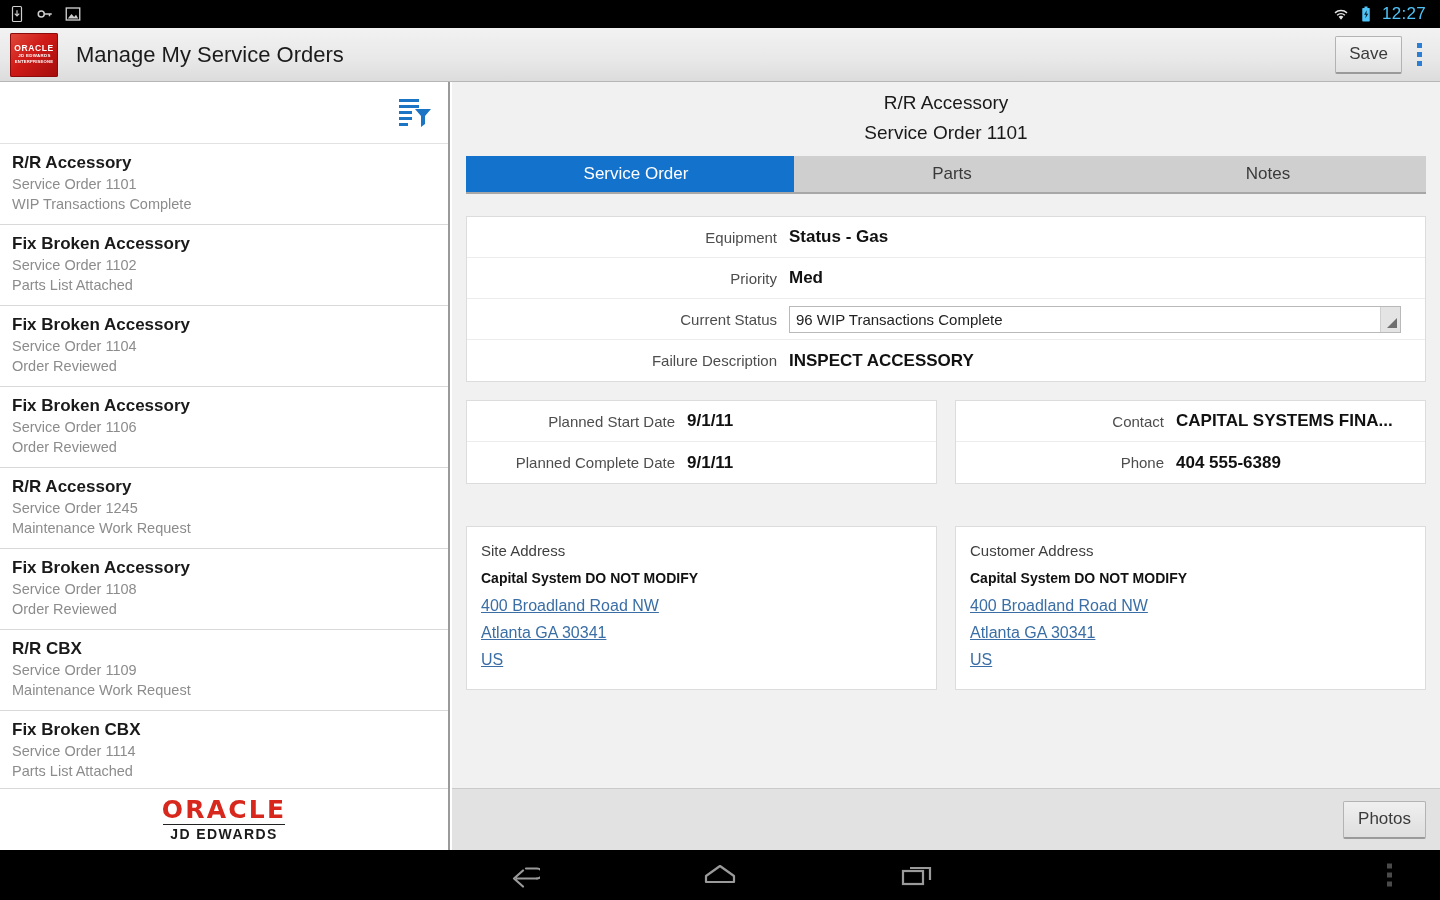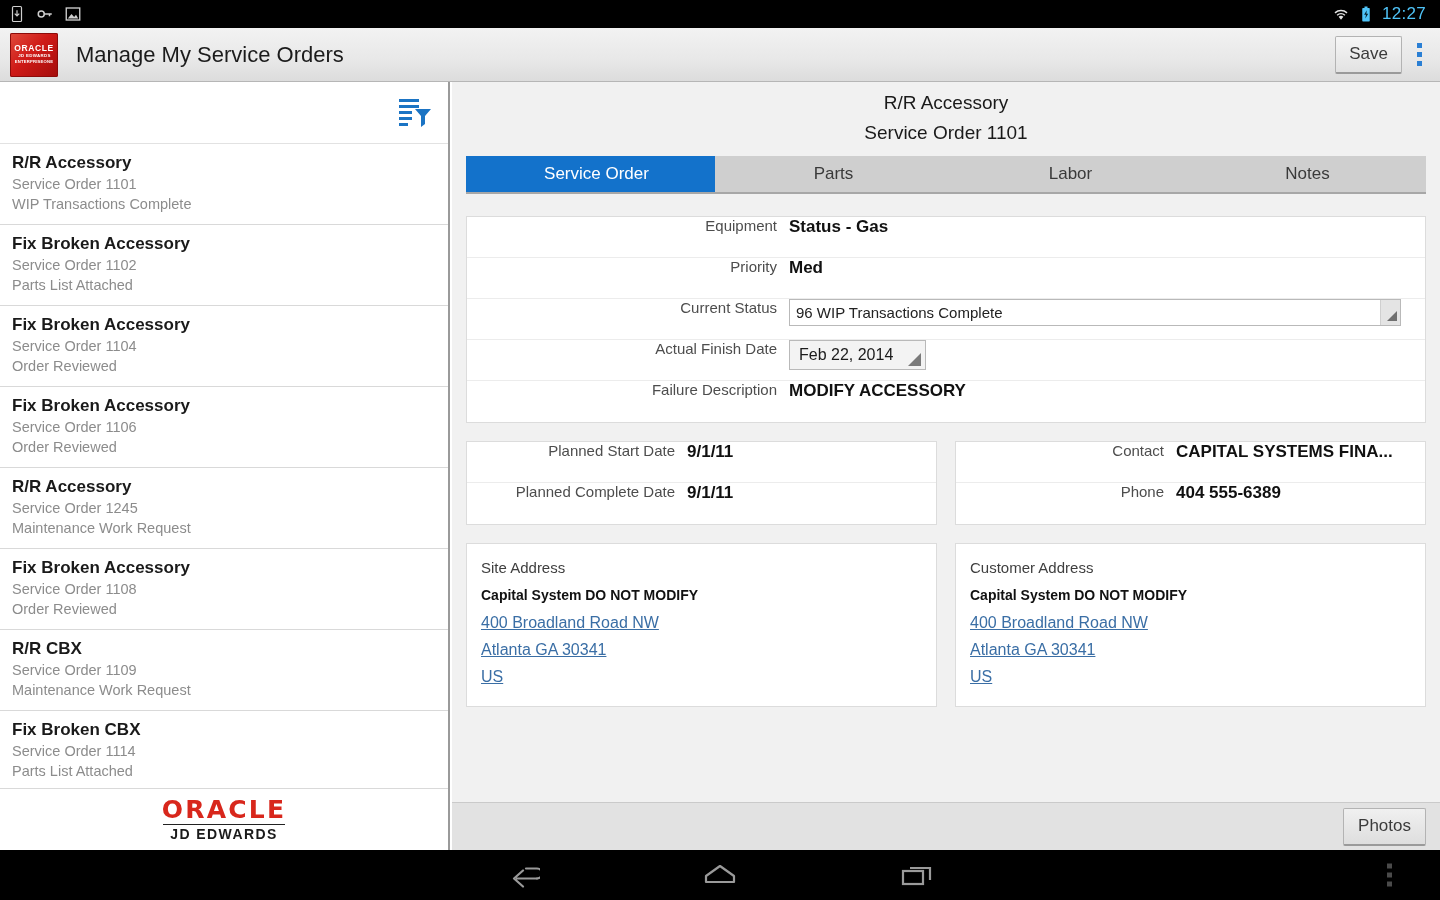--- a/index.html
+++ b/index.html
@@ -85,21 +85,21 @@
   .detail-head .dh1 { font-size: 19px; color: #1a1a1a; line-height: 30px; }
   .detail-head .dh2 { font-size: 19px; color: #1a1a1a; line-height: 29px; }
 
   .tabs { display: flex; margin: 9px 14px 0 14px; height: 38px;
     background: #cfcfcf; border-bottom: 2px solid #a7a7a7; }
   .tab { flex: 1; display: flex; align-items: center; justify-content: center;
     font-size: 17px; color: #3a3a3a; cursor: pointer; }
   .tab.active { background: #1372cb; color: #fff; padding-left: 12px; }
 
   .panel { margin: 22px 14px 0 14px; background: #fff; border: 1px solid #dcdcdc; }
-  .frow { display: flex; align-items: flex-start; min-height: 41px; border-bottom: 1px solid #ececec; }
+  .frow { display: flex; align-items: center; min-height: 41px; border-bottom: 1px solid #ececec; }
   .frow:last-child { border-bottom: none; }
   .flabel { width: 322px; text-align: right; padding-right: 12px; font-size: 15px; color: #4d4d4d; }
   .fvalue { font-size: 17px; font-weight: bold; color: #111; }
 
   .dropdown {
     position: relative; height: 27px; background: #fff;
     border: 1px solid #b9b9b9; display: flex; align-items: center;
     padding: 0 26px 0 6px; font-size: 15px; color: #222; cursor: pointer;
   }
   .dropdown.wide { width: 612px; }
@@ -113,27 +113,27 @@
     padding: 0 32px 0 9px; font-size: 16px; color: #1b1b1b; cursor: pointer;
   }
   .datefield .dd-arrow { width: 24px; height: 28px; background: transparent; border-left: none; }
   .datefield .dd-arrow::after { border-left-width: 13px; border-bottom-width: 13px; border-bottom-color: #7a7a7a; right: 4px; bottom: 3px;}
 
   .two-col { display: flex; gap: 18px; margin: 18px 14px 0 14px; }
   .two-col > .panel { margin: 0; flex: 1; }
   .two-col .flabel { width: 220px; }
 
   .addr-row { display: flex; gap: 18px; margin: 18px 14px 0 14px; }
-  .addr-card { flex: 1; background: #fff; border: 1px solid #dcdcdc; padding: 11px 14px 16px 14px; }
+  .addr-card { flex: 1; background: #fff; border: 1px solid #dcdcdc; padding: 11px 14px 16px 14px; margin-top: 24px; }
   .addr-head { font-size: 15px; color: #3f3f3f; line-height: 26px; }
   .addr-name { font-size: 14px; font-weight: bold; color: #111; line-height: 28px; }
   .addr-link { font-size: 16px; color: #3a6ea5; text-decoration: underline; line-height: 27px;
     display: block; width: fit-content; cursor: pointer; text-align: center; }
 
-  .detail-footer { position: absolute; left: 0; bottom: 0; width: 988px; height: 48px;
+  .detail-footer { position: absolute; left: 0; bottom: 0; width: 988px; height: 62px;
     background: #e2e2e2; border-top: 1px solid #cacaca; display: flex; align-items: center;
     justify-content: flex-end; padding-right: 14px; }
   .photos-btn { min-width: 80px; height: 38px; padding: 0 14px;
     background: linear-gradient(to bottom,#f0f0f0,#dedede);
     border: 1px solid #b3b3b3; border-bottom: 2px solid #9a9a9a; border-radius: 2px;
     font-size: 17px; color: #3b3b3b; display: flex; align-items: center; justify-content: center; cursor: pointer; }
 
   
   .navbar { position: absolute; bottom: 0; left: 0; width: 1440px; height: 50px; background: #000;
     display: flex; align-items: center; justify-content: center; gap: 145px; }
@@ -263,50 +263,42 @@
 
     <div class="detailpane">
       <div class="detail-head">
         <div class="dh1">R/R Accessory</div>
         <div class="dh2">Service Order 1101</div>
       </div>
 
       <div class="tabs">
         <div class="tab active">Service Order</div>
         <div class="tab">Parts</div>
-        <div class="tab">Labor</div>
         <div class="tab">Notes</div>
       </div>
 
       <div class="panel">
         <div class="frow">
           <div class="flabel">Equipment</div>
           <div class="fvalue">Status - Gas</div>
         </div>
         <div class="frow">
           <div class="flabel">Priority</div>
           <div class="fvalue">Med</div>
         </div>
         <div class="frow">
           <div class="flabel">Current Status</div>
           <div class="dropdown wide">
             <span>96 WIP Transactions Complete</span>
             <span class="dd-arrow"></span>
           </div>
         </div>
         <div class="frow">
-          <div class="flabel">Actual Finish Date</div>
-          <div class="datefield">
-            <span>Feb 22, 2014</span>
-            <span class="dd-arrow"></span>
-          </div>
-        </div>
-        <div class="frow">
           <div class="flabel">Failure Description</div>
-          <div class="fvalue">MODIFY ACCESSORY</div>
+          <div class="fvalue">INSPECT ACCESSORY</div>
         </div>
       </div>
 
       <div class="two-col">
         <div class="panel">
           <div class="frow">
             <div class="flabel">Planned Start Date</div>
             <div class="fvalue">9/1/11</div>
           </div>
           <div class="frow">

